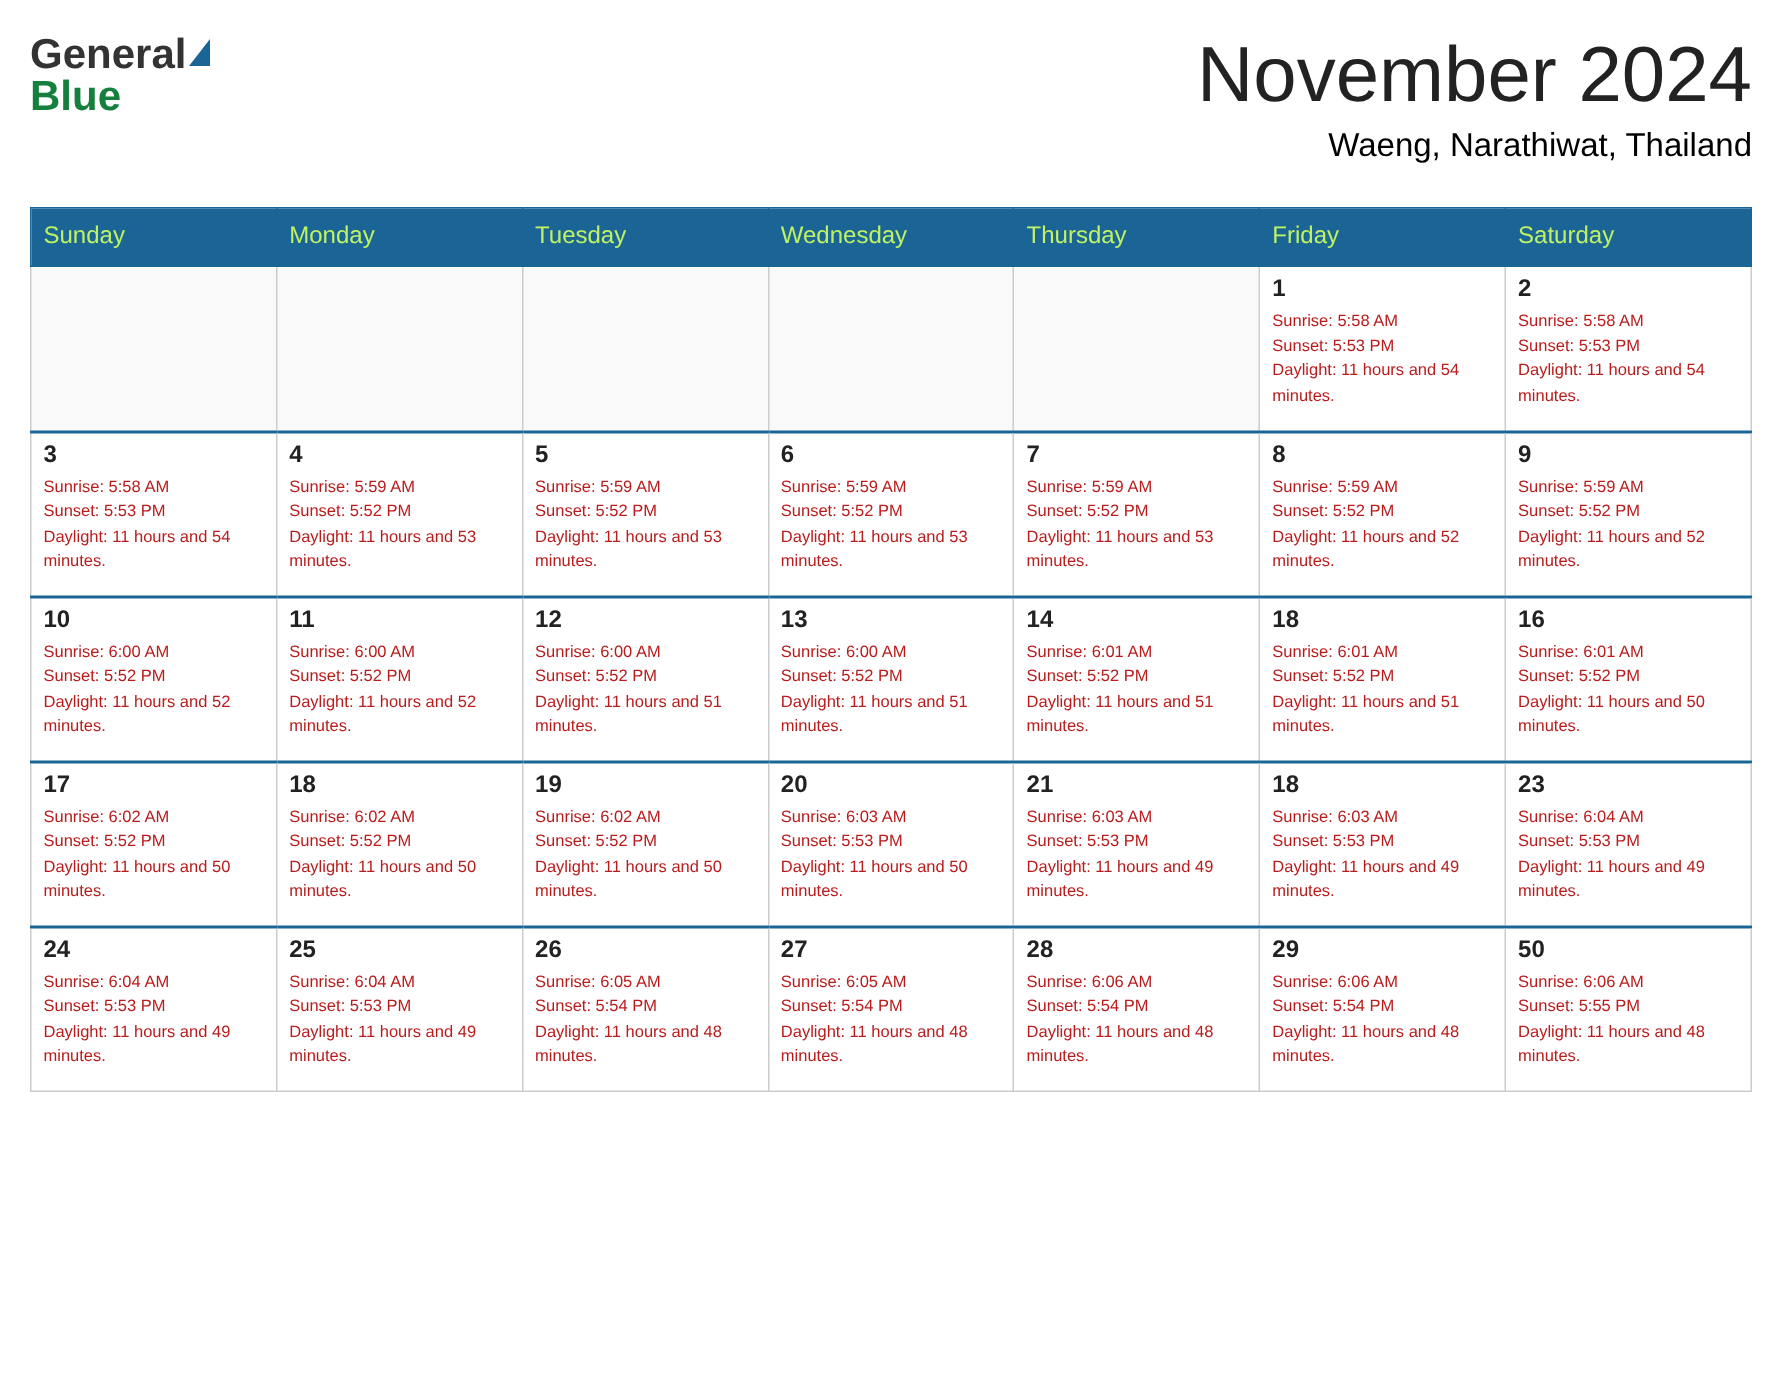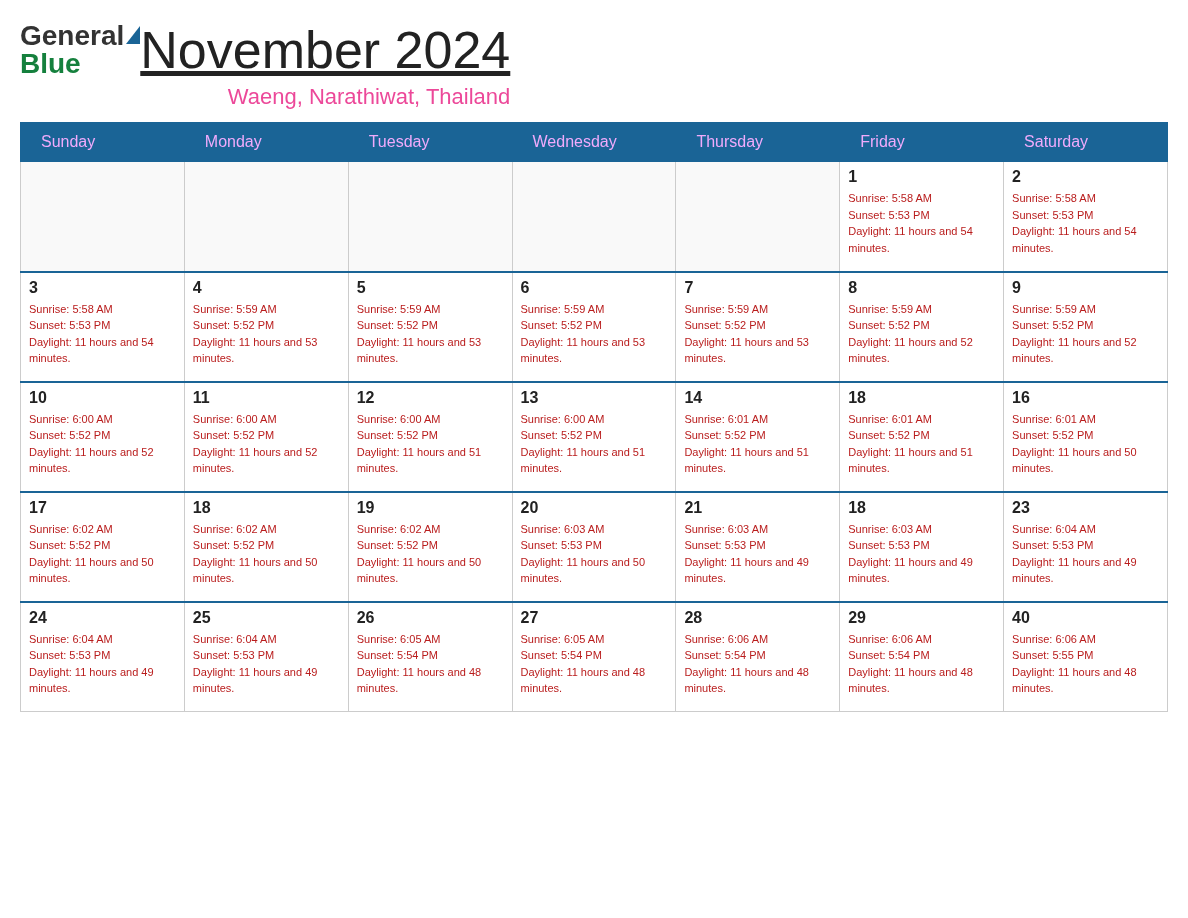--- a/index.html
+++ b/index.html
@@ -5,22 +5,23 @@
     * { box-sizing: border-box; margin: 0; padding: 0; }
     body {
       font-family: Arial, sans-serif;
       background: #fff;
       padding: 20px;
       width: 1188px;
       min-height: 918px;
     }
     .header {
       display: flex;
+      justify-content: space-between;
       align-items: flex-start;
-      margin-bottom: 12px;
+      margin-bottom: 28px;
     }
     .logo {
       display: flex;
       flex-direction: column;
       align-items: flex-start;
     }
     .logo-top {
       display: flex;
       align-items: center;
     }
@@ -43,36 +44,35 @@
       color: #15803d;
       margin-top: -4px;
     }
     .title-section {
       text-align: right;
     }
     .month-title {
       font-size: 52px;
       font-weight: normal;
       color: #222;
-      text-decoration: underline;
     }
     .location-title {
       font-size: 22px;
-      color: #ec4899;
+      color: #000000;
       margin-top: 4px;
     }
     .calendar {
       width: 100%;
       border-collapse: collapse;
       border: 1px solid #ccc;
     }
     .calendar th {
       background-color: #1a6496;
-      color: #f0abfc;
-      padding: 10px 20px;
+      color: #bef264;
+      padding: 10px 8px;
       font-size: 16px;
       font-weight: normal;
       text-align: left;
       border: 1px solid #1a6496;
     }
     .calendar td {
       vertical-align: top;
       padding: 6px 8px;
       border: 1px solid #ccc;
       width: 14.28%;
@@ -252,18 +252,18 @@
         </td>
         <td>
           <span class="day-number">28</span>
           <div class="day-info">Sunrise: 6:06 AM<br>Sunset: 5:54 PM<br>Daylight: 11 hours and 48 minutes.</div>
         </td>
         <td>
           <span class="day-number">29</span>
           <div class="day-info">Sunrise: 6:06 AM<br>Sunset: 5:54 PM<br>Daylight: 11 hours and 48 minutes.</div>
         </td>
         <td>
-          <span class="day-number">40</span>
+          <span class="day-number">50</span>
           <div class="day-info">Sunrise: 6:06 AM<br>Sunset: 5:55 PM<br>Daylight: 11 hours and 48 minutes.</div>
         </td>
       </tr>
     </tbody>
 </table>
 
 </body></html>

